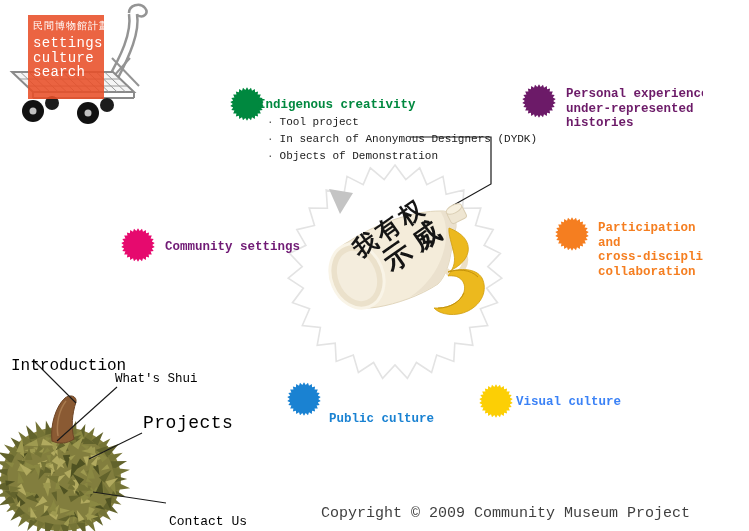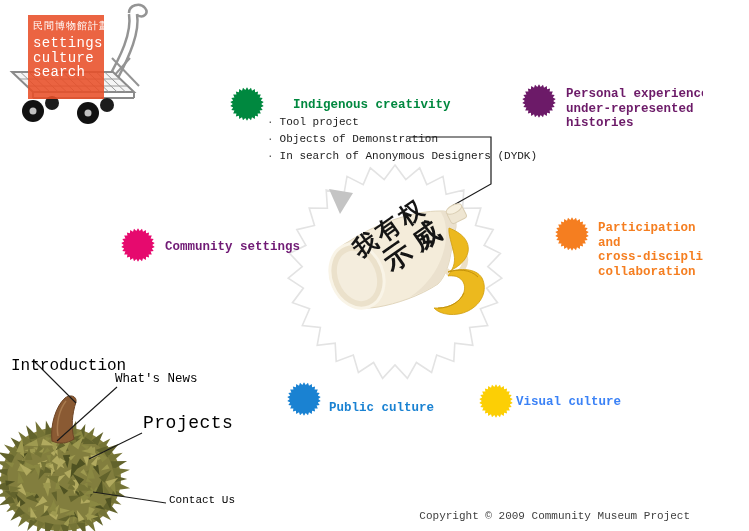--- a/index.html
+++ b/index.html
@@ -16,27 +16,27 @@
              z-index:2;cursor:pointer;}
   
   .sublist{left:263px;top:110px;margin:4px;padding:0;list-style:none;z-index:2;}
   .sublist li{font-size:11px;color:#1a1a1a;line-height:17px;cursor:pointer;}
   .sublist li::before{content:"·";margin-right:6px;color:#555;}
   
   .nav-label{color:#000;z-index:3;cursor:pointer;white-space:nowrap;}
   .nav-intro{left:11px;top:357px;font-size:16px;}
   .nav-news{left:115px;top:372px;font-size:12.5px;}
   .nav-projects{left:143px;top:413px;font-size:18px;letter-spacing:.5px;}
-  .nav-contact{left:169px;top:494px;font-size:11px;}
+  .nav-contact{left:169px;top:514px;font-size:13px;}
   
   .calligraphy{left:349px;top:243px;z-index:2;transform:rotate(-35deg);
                transform-origin:left top;color:#151515;font-weight:bold;pointer-events:none;}
   .calli-1{font-size:24px;letter-spacing:4px;line-height:26px;}
   .calli-2{font-size:28px;letter-spacing:7px;line-height:30px;margin-left:18px;}
-  .copyright{right:13px;bottom:9px;font-size:11px;color:#3f3f3f;z-index:2;margin-left:28px;}
+  .copyright{right:13px;bottom:9px;font-size:15px;color:#3f3f3f;z-index:2;margin-left:28px;}
   #art{position:absolute;left:0;top:0;z-index:1;}
 </style>
 </head>
 <body>
 
 <div class="page">
 
   <svg id="art" width="749" height="531" viewBox="0 0 749 531">
 
     <polygon id="ring" points="395.0,165.0 405.8,179.6 419.7,167.9 426.8,184.6 443.0,176.4 446.1,194.3 463.8,190.0 462.6,208.2 480.8,208.1 475.5,225.5 493.2,229.6 484.1,245.3 500.4,253.4 487.8,266.6 501.8,278.2 486.6,288.1 497.5,302.7 480.4,308.8 487.7,325.5 469.6,327.5 472.8,345.4 454.8,343.2 453.8,361.4 436.7,355.1 431.6,372.5 416.4,362.5 407.4,378.3 395.0,365.0 382.6,378.3 373.6,362.5 358.4,372.5 353.3,355.1 336.2,361.4 335.2,343.2 317.2,345.4 320.4,327.5 302.3,325.5 309.6,308.8 292.5,302.7 303.4,288.1 288.2,278.2 302.2,266.6 289.6,253.4 305.9,245.3 296.8,229.6 314.5,225.5 309.2,208.1 327.4,208.2 326.2,190.0 343.9,194.3 347.0,176.4 363.2,184.6 370.3,167.9 384.2,179.6" fill="none" stroke="#e3e3e3" stroke-width="1.6"></polygon>
@@ -296,26 +296,26 @@
   <div class="abs logo-text">
     <div class="logo-zh">民間博物館計劃</div>
     <div class="logo-en">settings</div>
     <div class="logo-en">culture</div>
     <div class="logo-en">search</div>
   </div>
 
   <span class="abs burst" style="left: 230px; top: 87px; color: rgb(0, 136, 63);"><svg width="34" height="34" viewBox="0 0 34 34">
         <polygon points="17.0,0.2 18.7,2.9 21.0,0.7 22.0,3.7 24.8,2.1 25.1,5.3 28.1,4.4 27.6,7.6 30.8,7.5 29.6,10.4 32.7,11.0 30.8,13.6 33.7,15.0 31.2,17.0 33.7,19.0 30.8,20.4 32.7,23.0 29.6,23.6 30.8,26.5 27.6,26.4 28.1,29.6 25.1,28.7 24.8,31.9 22.0,30.3 21.0,33.3 18.7,31.1 17.0,33.8 15.3,31.1 13.0,33.3 12.0,30.3 9.2,31.9 8.9,28.7 5.9,29.6 6.4,26.4 3.2,26.5 4.4,23.6 1.3,23.0 3.2,20.4 0.3,19.0 2.8,17.0 0.3,15.0 3.2,13.6 1.3,11.0 4.4,10.4 3.2,7.5 6.4,7.6 5.9,4.4 8.9,5.3 9.2,2.1 12.0,3.7 13.0,0.7 15.3,2.9" fill="currentColor"></polygon>
       </svg></span>
-  <div class="abs cat-label" style="left: 293px; top: 98px; width: 170px; color: rgb(0, 136, 63);">Indigenous creativity</div>
+  <div class="abs cat-label" style="left: 258px; top: 98px; width: 170px; color: rgb(0, 136, 63);">Indigenous creativity</div>
 
   <ul class="abs sublist">
     <li>Tool project</li>
+    <li>In search of Anonymous Designers (DYDK)</li>
     <li>Objects of Demonstration</li>
-    <li>In search of Anonymous Designers (DYDK)</li>
   </ul>
 
   <span class="abs burst" style="left: 522px; top: 84px; color: rgb(108, 26, 104);"><svg width="34" height="34" viewBox="0 0 34 34">
         <polygon points="17.0,0.2 18.7,2.9 21.0,0.7 22.0,3.7 24.8,2.1 25.1,5.3 28.1,4.4 27.6,7.6 30.8,7.5 29.6,10.4 32.7,11.0 30.8,13.6 33.7,15.0 31.2,17.0 33.7,19.0 30.8,20.4 32.7,23.0 29.6,23.6 30.8,26.5 27.6,26.4 28.1,29.6 25.1,28.7 24.8,31.9 22.0,30.3 21.0,33.3 18.7,31.1 17.0,33.8 15.3,31.1 13.0,33.3 12.0,30.3 9.2,31.9 8.9,28.7 5.9,29.6 6.4,26.4 3.2,26.5 4.4,23.6 1.3,23.0 3.2,20.4 0.3,19.0 2.8,17.0 0.3,15.0 3.2,13.6 1.3,11.0 4.4,10.4 3.2,7.5 6.4,7.6 5.9,4.4 8.9,5.3 9.2,2.1 12.0,3.7 13.0,0.7 15.3,2.9" fill="currentColor"></polygon>
       </svg></span>
   <div class="abs cat-label" style="left: 566px; top: 87px; width: 190px; color: rgb(108, 26, 104);">Personal experiences and
 under-represented histories</div>
 
   <span class="abs burst" style="left: 121px; top: 228px; color: rgb(230, 10, 110);"><svg width="34" height="34" viewBox="0 0 34 34">
         <polygon points="17.0,0.2 18.7,2.9 21.0,0.7 22.0,3.7 24.8,2.1 25.1,5.3 28.1,4.4 27.6,7.6 30.8,7.5 29.6,10.4 32.7,11.0 30.8,13.6 33.7,15.0 31.2,17.0 33.7,19.0 30.8,20.4 32.7,23.0 29.6,23.6 30.8,26.5 27.6,26.4 28.1,29.6 25.1,28.7 24.8,31.9 22.0,30.3 21.0,33.3 18.7,31.1 17.0,33.8 15.3,31.1 13.0,33.3 12.0,30.3 9.2,31.9 8.9,28.7 5.9,29.6 6.4,26.4 3.2,26.5 4.4,23.6 1.3,23.0 3.2,20.4 0.3,19.0 2.8,17.0 0.3,15.0 3.2,13.6 1.3,11.0 4.4,10.4 3.2,7.5 6.4,7.6 5.9,4.4 8.9,5.3 9.2,2.1 12.0,3.7 13.0,0.7 15.3,2.9" fill="currentColor"></polygon>
@@ -324,29 +324,29 @@
 
   <span class="abs burst" style="left: 555px; top: 217px; color: rgb(245, 126, 32);"><svg width="34" height="34" viewBox="0 0 34 34">
         <polygon points="17.0,0.2 18.7,2.9 21.0,0.7 22.0,3.7 24.8,2.1 25.1,5.3 28.1,4.4 27.6,7.6 30.8,7.5 29.6,10.4 32.7,11.0 30.8,13.6 33.7,15.0 31.2,17.0 33.7,19.0 30.8,20.4 32.7,23.0 29.6,23.6 30.8,26.5 27.6,26.4 28.1,29.6 25.1,28.7 24.8,31.9 22.0,30.3 21.0,33.3 18.7,31.1 17.0,33.8 15.3,31.1 13.0,33.3 12.0,30.3 9.2,31.9 8.9,28.7 5.9,29.6 6.4,26.4 3.2,26.5 4.4,23.6 1.3,23.0 3.2,20.4 0.3,19.0 2.8,17.0 0.3,15.0 3.2,13.6 1.3,11.0 4.4,10.4 3.2,7.5 6.4,7.6 5.9,4.4 8.9,5.3 9.2,2.1 12.0,3.7 13.0,0.7 15.3,2.9" fill="currentColor"></polygon>
       </svg></span>
   <div class="abs cat-label" style="left: 598px; top: 221px; width: 210px; color: rgb(245, 126, 32);">Participation of the public and
 cross-disciplinary collaboration</div>
 
   <span class="abs burst" style="left: 287px; top: 382px; color: rgb(26, 130, 210);"><svg width="34" height="34" viewBox="0 0 34 34">
         <polygon points="17.0,0.2 18.7,2.9 21.0,0.7 22.0,3.7 24.8,2.1 25.1,5.3 28.1,4.4 27.6,7.6 30.8,7.5 29.6,10.4 32.7,11.0 30.8,13.6 33.7,15.0 31.2,17.0 33.7,19.0 30.8,20.4 32.7,23.0 29.6,23.6 30.8,26.5 27.6,26.4 28.1,29.6 25.1,28.7 24.8,31.9 22.0,30.3 21.0,33.3 18.7,31.1 17.0,33.8 15.3,31.1 13.0,33.3 12.0,30.3 9.2,31.9 8.9,28.7 5.9,29.6 6.4,26.4 3.2,26.5 4.4,23.6 1.3,23.0 3.2,20.4 0.3,19.0 2.8,17.0 0.3,15.0 3.2,13.6 1.3,11.0 4.4,10.4 3.2,7.5 6.4,7.6 5.9,4.4 8.9,5.3 9.2,2.1 12.0,3.7 13.0,0.7 15.3,2.9" fill="currentColor"></polygon>
       </svg></span>
-  <div class="abs cat-label" style="left: 329px; top: 401px; width: 130px; color: rgb(26, 130, 210);">Public culture</div>
+  <div class="abs cat-label" style="left: 329px; top: 412px; width: 130px; color: rgb(26, 130, 210);">Public culture</div>
 
   <span class="abs burst" style="left: 479px; top: 384px; color: rgb(252, 207, 5);"><svg width="34" height="34" viewBox="0 0 34 34">
         <polygon points="17.0,0.2 18.7,2.9 21.0,0.7 22.0,3.7 24.8,2.1 25.1,5.3 28.1,4.4 27.6,7.6 30.8,7.5 29.6,10.4 32.7,11.0 30.8,13.6 33.7,15.0 31.2,17.0 33.7,19.0 30.8,20.4 32.7,23.0 29.6,23.6 30.8,26.5 27.6,26.4 28.1,29.6 25.1,28.7 24.8,31.9 22.0,30.3 21.0,33.3 18.7,31.1 17.0,33.8 15.3,31.1 13.0,33.3 12.0,30.3 9.2,31.9 8.9,28.7 5.9,29.6 6.4,26.4 3.2,26.5 4.4,23.6 1.3,23.0 3.2,20.4 0.3,19.0 2.8,17.0 0.3,15.0 3.2,13.6 1.3,11.0 4.4,10.4 3.2,7.5 6.4,7.6 5.9,4.4 8.9,5.3 9.2,2.1 12.0,3.7 13.0,0.7 15.3,2.9" fill="currentColor"></polygon>
       </svg></span>
   <div class="abs cat-label" style="left: 516px; top: 395px; width: 130px; color: #3b82f6;">Visual culture</div>
 
   <div class="abs nav-label nav-intro">Introduction</div>
-  <div class="abs nav-label nav-news">What's News</div>
+  <div class="abs nav-label nav-news">What's Shui</div>
   <div class="abs nav-label nav-projects">Projects</div>
   <div class="abs nav-label nav-contact">Contact Us</div>
 
   <div class="abs calligraphy">
     <div class="calli-1">我有权</div>
     <div class="calli-2">示威</div>
   </div>
 
   <div class="abs copyright">Copyright © 2009 Community Museum Project</div>
 </div>

